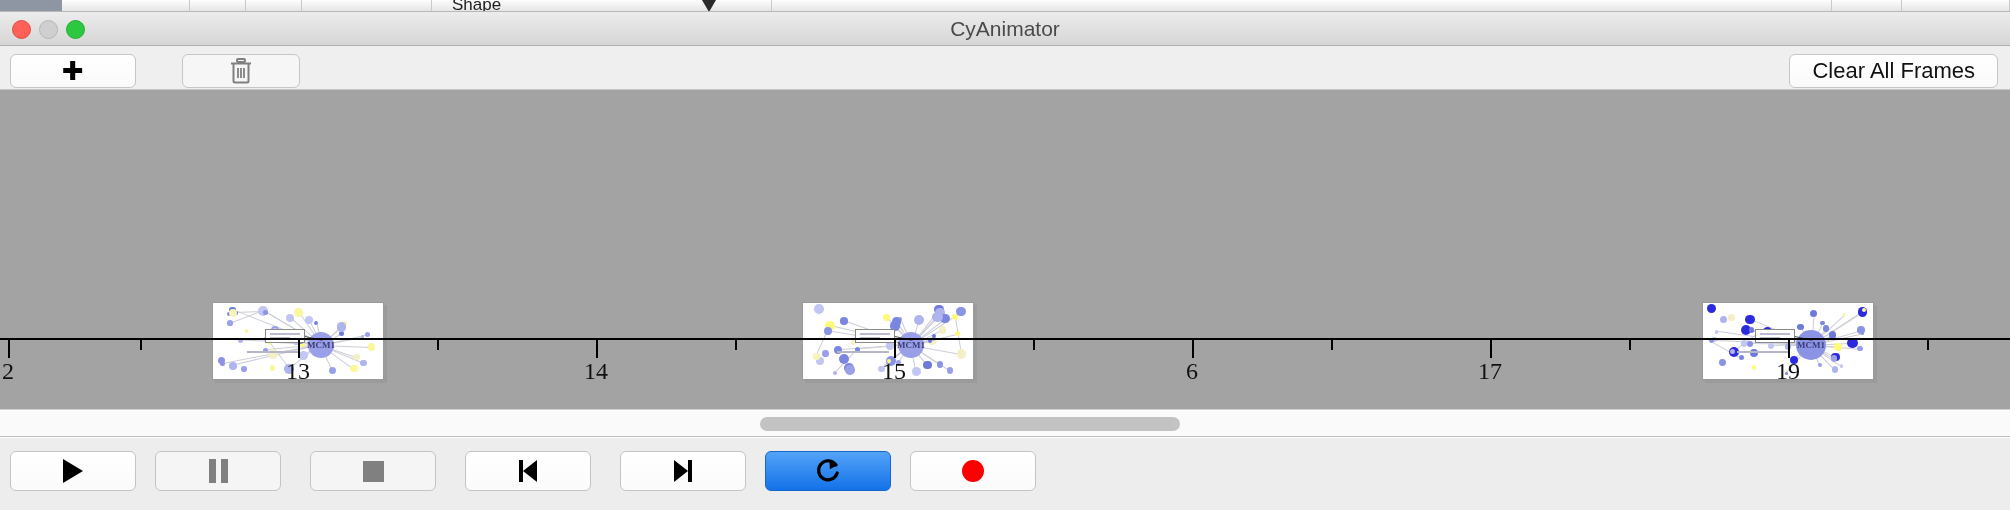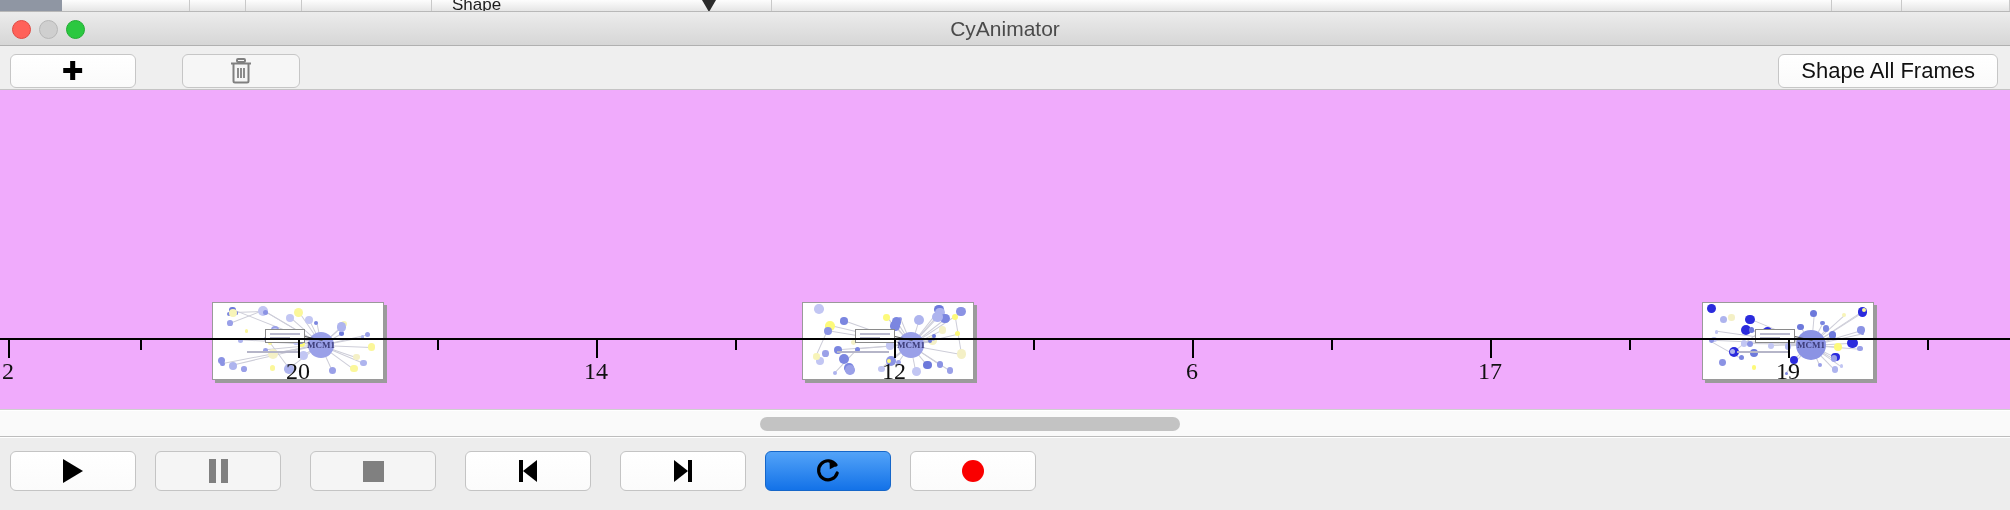--- a/index.html
+++ b/index.html
@@ -77,21 +77,21 @@
     right: 12px; top: 8px; height: 34px; padding: 0 22px;
     font-size: 22px; color: #111;
     font-family: "Liberation Sans", sans-serif;
     white-space: nowrap;
   }
   .plus-ico { font-size: 26px; font-weight: bold; color: #000; line-height: 1; }
 
   
   .timeline-panel {
     position: absolute; left: 0; top: 90px; width: 2010px; height: 320px;
-    background: #f0abfc;
+    background: #a3a3a3;
     border-bottom: 1px solid #cfcfcf;
     overflow: hidden;
   }
 
   
   .frame-thumb {
     position: absolute;
     width: 172px; height: 78px;
     background: #ffffff;
     border: 1px solid #9a9a9a;
@@ -222,21 +222,21 @@
   <div class="btn flat" id="delete-frame-button">
     <svg width="26" height="28" viewBox="0 0 26 28">
       <rect x="9" y="2" width="8" height="3" rx="1" fill="none" stroke="#808080" stroke-width="2"></rect>
       <line x1="3" y1="6.5" x2="23" y2="6.5" stroke="#808080" stroke-width="2"></line>
       <path d="M5.5 7 L5.5 24 Q5.5 25.5 7 25.5 L19 25.5 Q20.5 25.5 20.5 24 L20.5 7" fill="none" stroke="#808080" stroke-width="2"></path>
       <line x1="10" y1="11" x2="10" y2="21" stroke="#808080" stroke-width="1.8"></line>
       <line x1="13" y1="11" x2="13" y2="21" stroke="#808080" stroke-width="1.8"></line>
       <line x1="16" y1="11" x2="16" y2="21" stroke="#808080" stroke-width="1.8"></line>
     </svg>
   </div>
-  <div class="btn" id="clear-all-frames-button">Shape All Frames</div>
+  <div class="btn" id="clear-all-frames-button">Clear All Frames</div>
 </div>
 
 <div class="timeline-panel">
   <div id="thumbs">
       <div class="frame-thumb" style="left: 212px; top: 212px;">
         <div class="thumb-canvas">
           <div class="edge" style="left: 108px; top: 42px; width: 48.4743px; transform: rotate(-2.8308rad);"></div>
           <div class="edge" style="left: 108px; top: 42px; width: 40.2386px; transform: rotate(2.49483rad);"></div>
           <div class="edge" style="left: 75.888px; top: 66.248px; width: 37.5553px; transform: rotate(-2.212rad);"></div>
           <div class="edge" style="left: 108px; top: 42px; width: 67.6892px; transform: rotate(-2.60918rad);"></div>
@@ -493,27 +493,27 @@
           <div class="sub-note" style="left: 34px; top: 48px; width: 52px;"></div>
         </div>
       </div>
     </div>
   <div class="axis-line"></div>
   <div id="ticks">
       <div class="tick major" style="left: 8px;"></div>
       <div class="tick-label" style="left: 8px;">2</div>
       <div class="tick minor" style="left: 140px;"></div>
       <div class="tick major" style="left: 298px;"></div>
-      <div class="tick-label" style="left: 298px;">20</div>
+      <div class="tick-label" style="left: 298px;">13</div>
       <div class="tick minor" style="left: 437px;"></div>
       <div class="tick major" style="left: 596px;"></div>
       <div class="tick-label" style="left: 596px; text-align: center;">14</div>
       <div class="tick minor" style="left: 735px;"></div>
       <div class="tick major" style="left: 894px;"></div>
-      <div class="tick-label" style="left: 894px;">12</div>
+      <div class="tick-label" style="left: 894px;">15</div>
       <div class="tick minor" style="left: 1033px;"></div>
       <div class="tick major" style="left: 1192px;"></div>
       <div class="tick-label" style="left: 1192px;">6</div>
       <div class="tick minor" style="left: 1331px;"></div>
       <div class="tick major" style="left: 1490px;"></div>
       <div class="tick-label" style="left: 1490px;">17</div>
       <div class="tick minor" style="left: 1629px;"></div>
       <div class="tick major" style="left: 1788px;"></div>
       <div class="tick-label" style="left: 1788px;">19</div>
       <div class="tick minor" style="left: 1927px;"></div>

